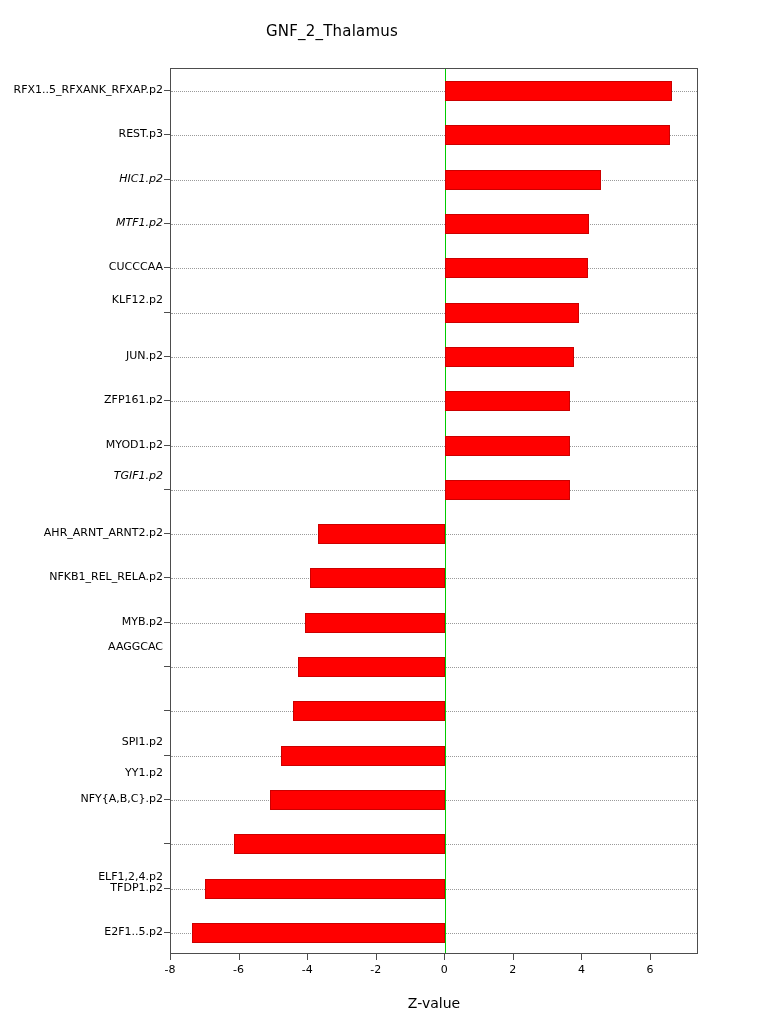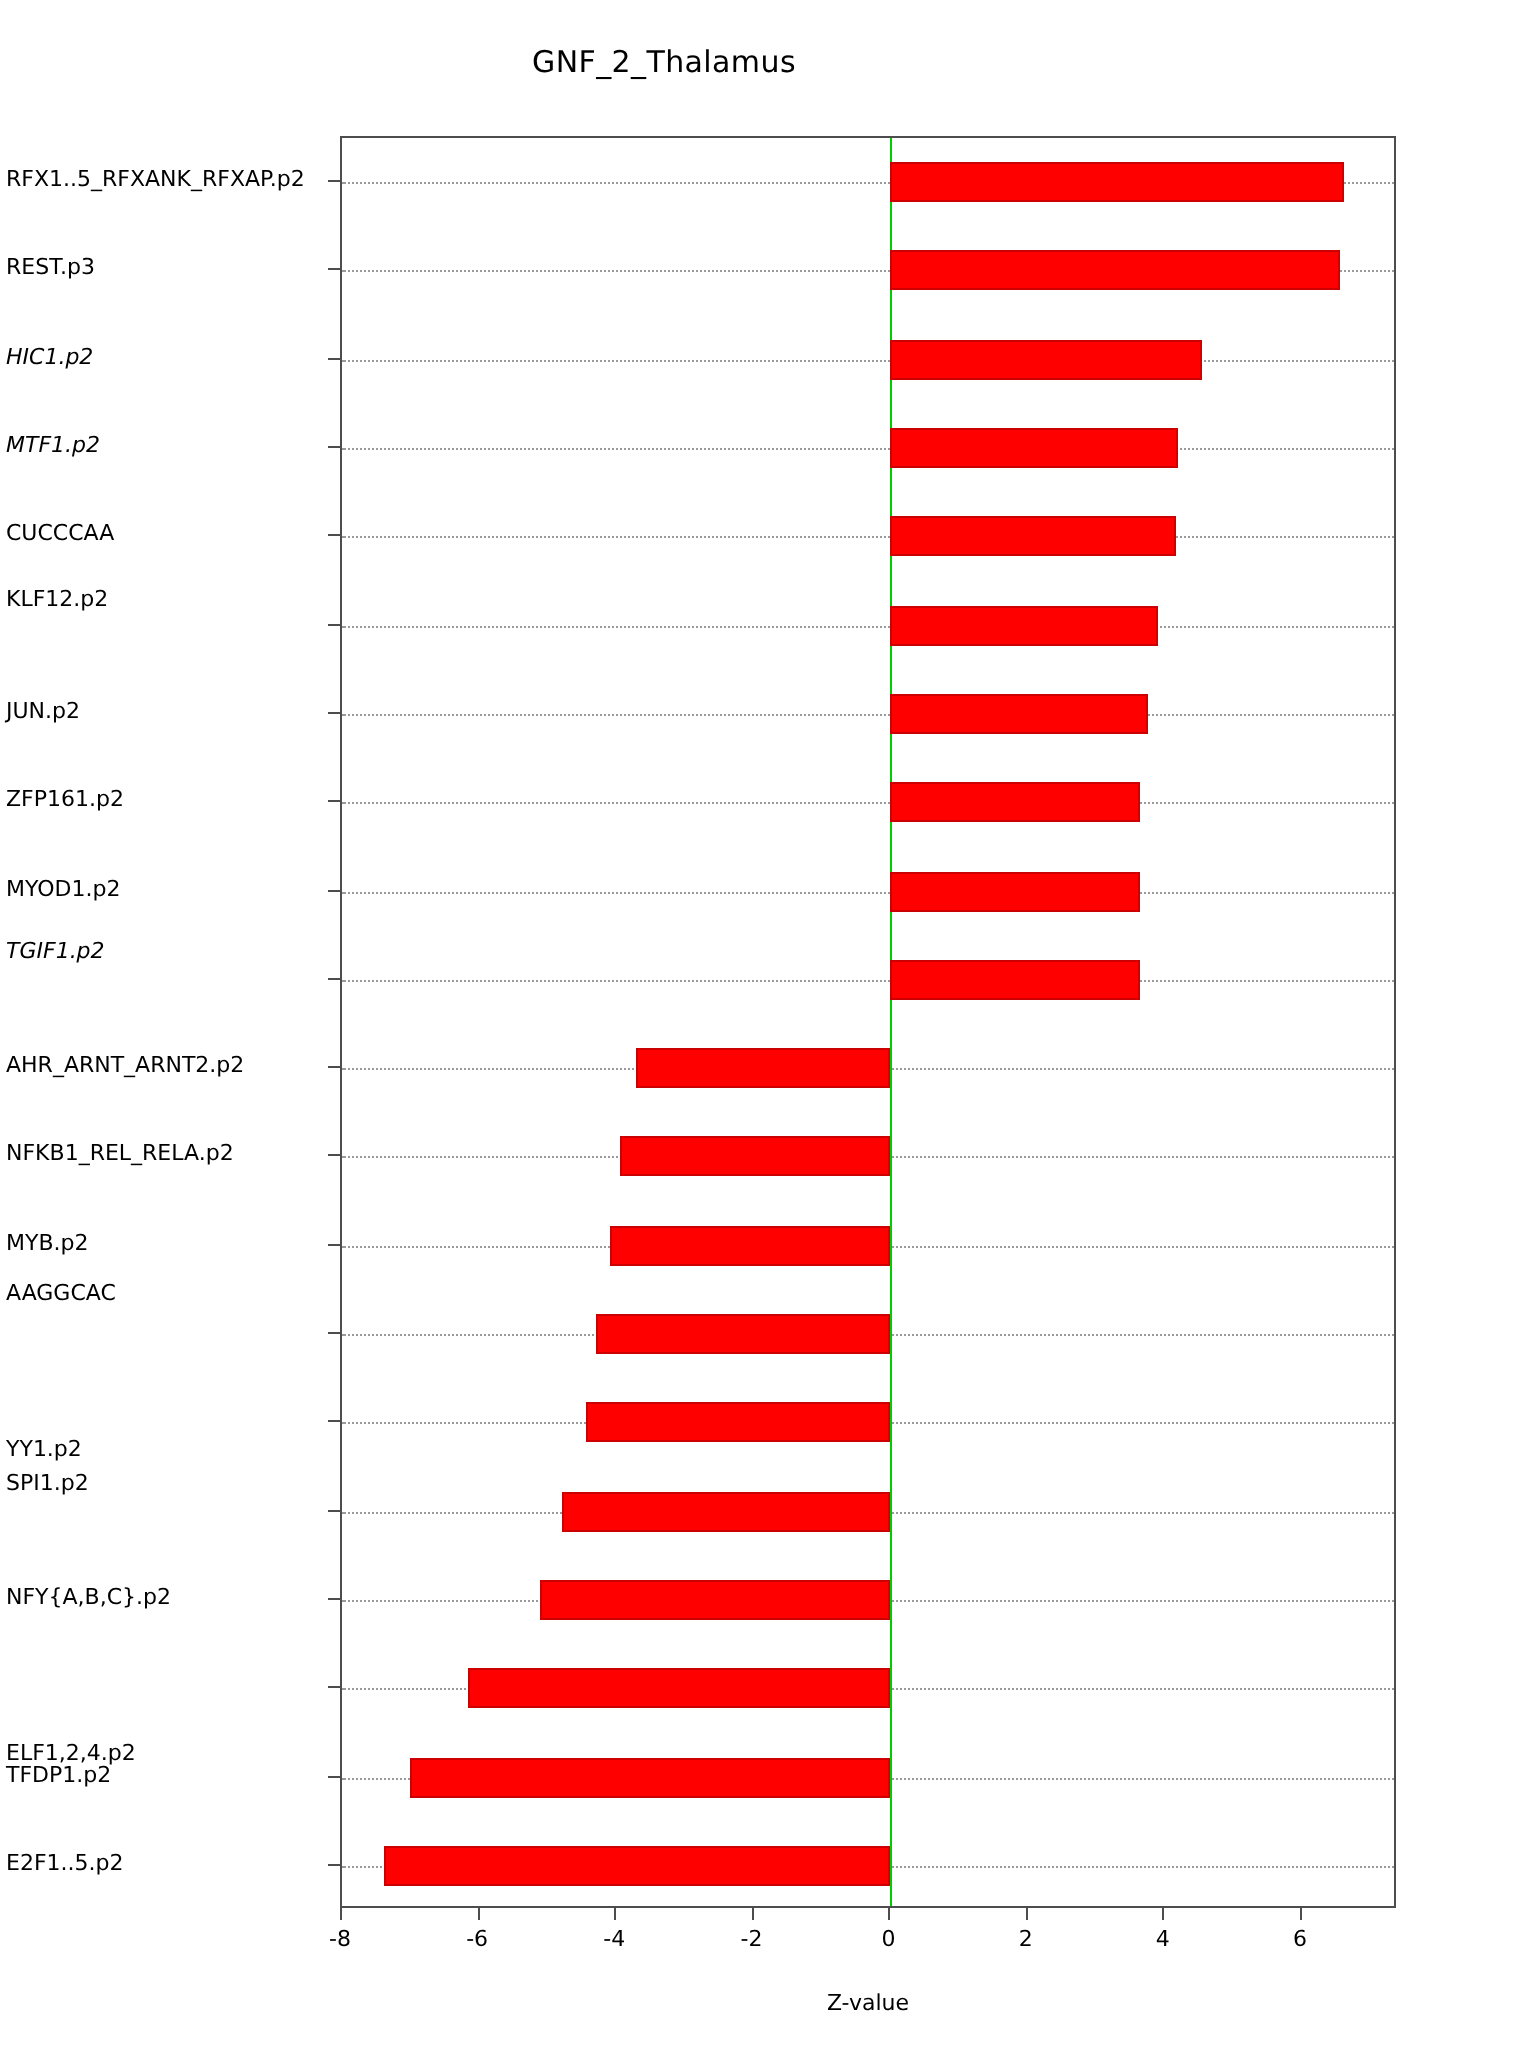--- a/index.html
+++ b/index.html
@@ -63,21 +63,21 @@
     height: 20px;
     background-color: #ff0000;
     border: 1px solid #cc0000;
     box-sizing: border-box;
   }
   
   .ylabel {
     position: absolute;
     right: 0;
     width: 160px;
-    text-align: left;
+    text-align: right;
     font-size: 11px;
     line-height: 12px;
     color: #000;
     white-space: nowrap;
   }
   #ylabels {
     position: absolute;
     left: 0;
     top: 68px;
     width: 163px;
@@ -112,21 +112,21 @@
     color: #000;
     transform: translateX(-50%);
     white-space: nowrap;
   }
   #xaxis-title {
     position: absolute;
     left: 170px;
     top: 995px;
     width: 528px;
     text-align: center;
-    font-size: 11px;
+    font-size: 14px;
     color: #000;
   }
 </style>
 </head>
 <body>
 
 <div id="chart-root">
 
   <div id="chart-title">GNF_2_Thalamus</div>
 
@@ -154,21 +154,21 @@
       <div class="ylabel" style="top: 459.15px;">AHR_ARNT_ARNT2.p2</div>
       <div class="ytick" style="top: 465.15px;"></div>
       <div class="ylabel" style="top: 503.45px;">NFKB1_REL_RELA.p2</div>
       <div class="ytick" style="top: 509.45px;"></div>
       <div class="ylabel" style="top: 547.75px;">MYB.p2</div>
       <div class="ytick" style="top: 553.75px;"></div>
       <div class="ylabel" style="top: 573px;">AAGGCAC</div>
       <div class="ytick" style="top: 598.05px;"></div>
       <div class="ylabel" style="top: 668px;">SPI1.p2</div>
       <div class="ytick" style="top: 642.35px;"></div>
-      <div class="ylabel" style="top: 651px;">YY1.p2</div>
+      <div class="ylabel" style="top: 699px;">YY1.p2</div>
       <div class="ytick" style="top: 686.65px;"></div>
       <div class="ylabel" style="top: 724.95px;">NFY{A,B,C}.p2</div>
       <div class="ytick" style="top: 730.95px;"></div>
       <div class="ylabel" style="top: 803px;">ELF1,2,4.p2</div>
       <div class="ytick" style="top: 775.25px;"></div>
       <div class="ylabel" style="top: 813.55px;">TFDP1.p2</div>
       <div class="ytick" style="top: 819.55px;"></div>
       <div class="ylabel" style="top: 857.85px;">E2F1..5.p2</div>
       <div class="ytick" style="top: 863.85px;"></div>
     </div>

